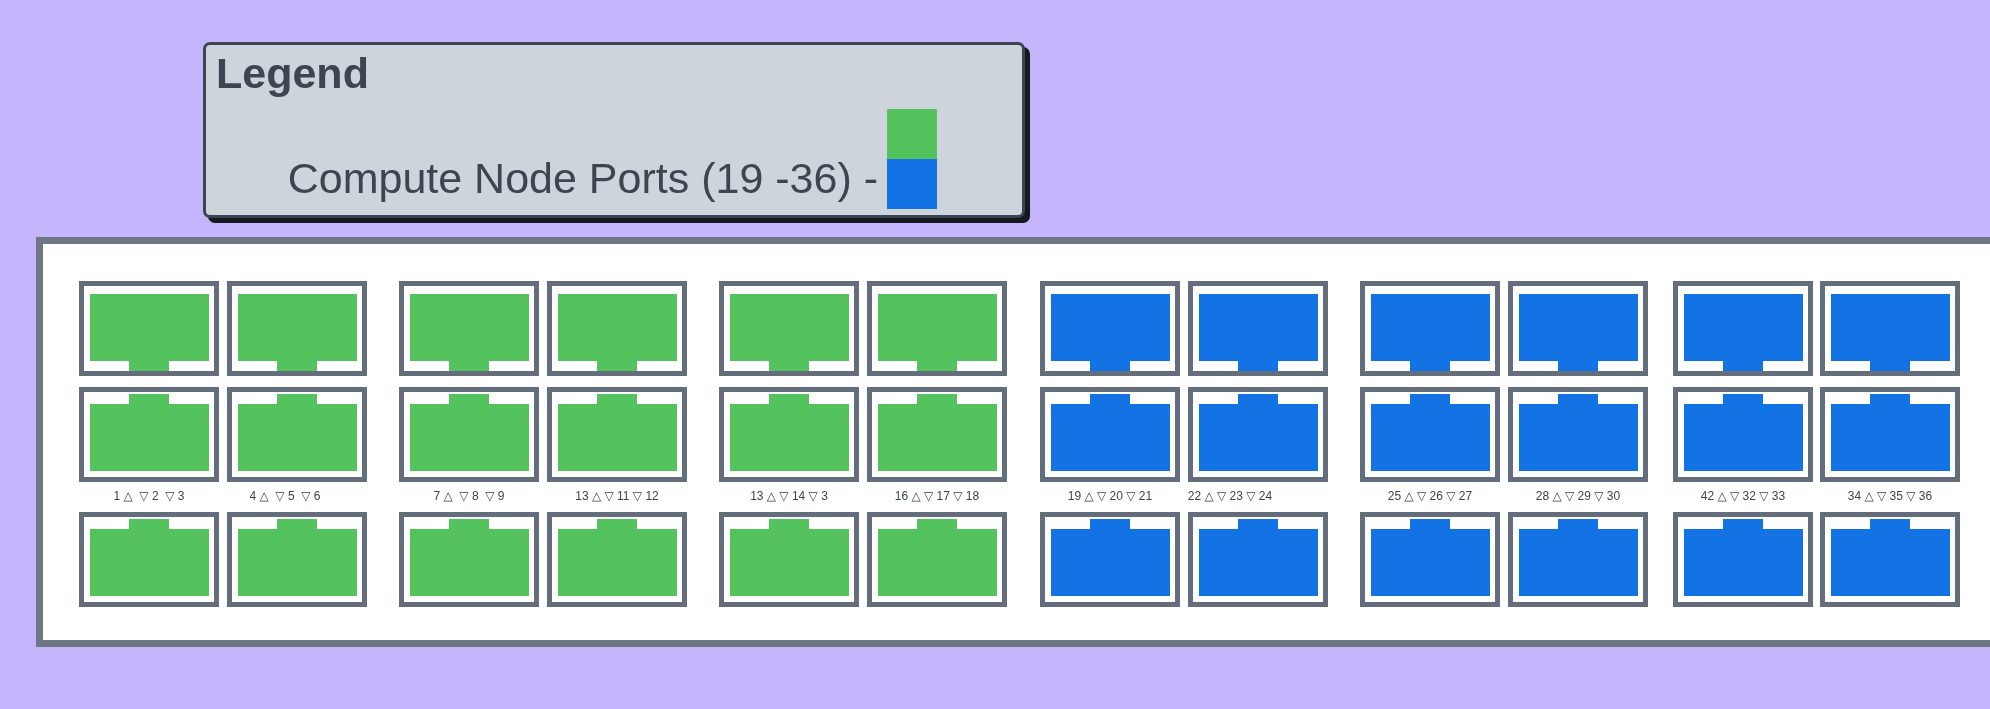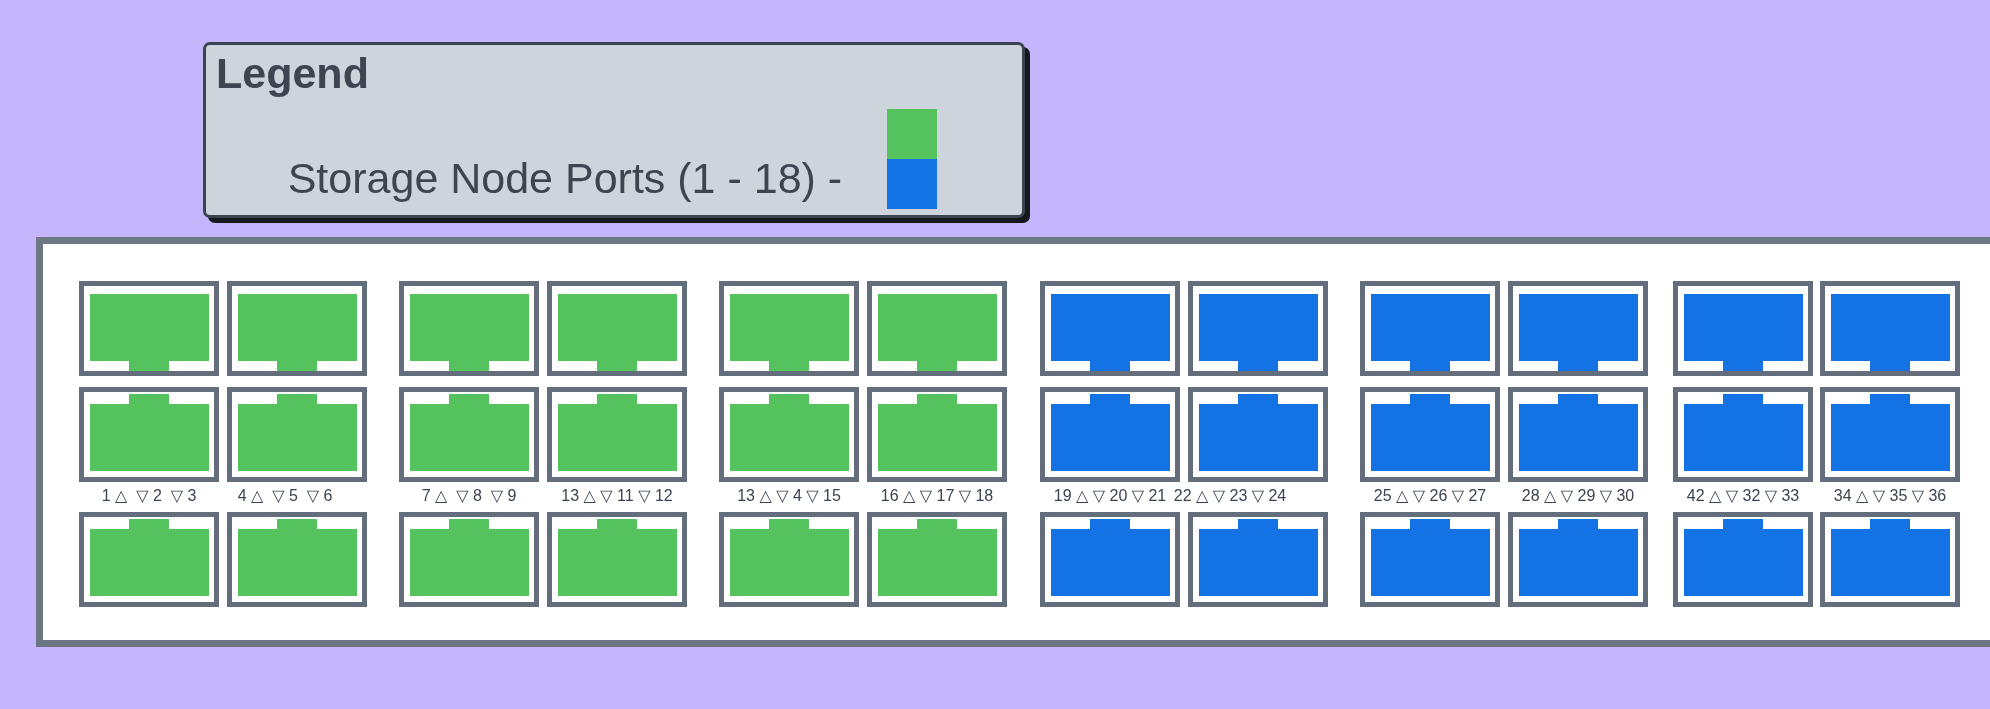--- a/index.html
+++ b/index.html
@@ -76,35 +76,32 @@
     display: block;
     width: 130px;
     height: 85px;
   }
   .port-label {
     position: absolute;
     width: 170px;
     height: 26px;
     line-height: 26px;
     text-align: center;
-    font-size: 16px;
+    font-size: 12px;
     color: #3b4451;
     white-space: pre;
   }
 </style>
 </head>
 <body>
 
 <div id="canvas">
 
   <div class="legend">
     <div class="legend-title">Legend</div>
-    <div class="legend-row">
-      <span>Storage Node Ports (1 - 18) - </span>
-    </div>
     <div class="legend-row">
       <span>Compute Node Ports (19 -36) - </span>
     </div>
     <div class="swatch swatch-storage" style="background-color: rgb(84, 195, 94);"></div>
     <div class="swatch swatch-compute" style="background-color: rgb(20, 115, 228);"></div>
   </div>
 
   <div class="panel"></div>
 
   <div id="ports-layer">
@@ -180,21 +177,21 @@
       <div class="port-box" style="left: 719px; top: 387px;">
         <svg viewBox="0 0 130 85">
           <path d="M6 79 H125 V12 H85 V2 H45 V12 H6 Z" fill="#54c35e"></path>
         </svg>
       </div>
       <div class="port-box" style="left: 719px; top: 512px;">
         <svg viewBox="0 0 130 85">
           <path d="M6 79 H125 V12 H85 V2 H45 V12 H6 Z" fill="#54c35e"></path>
         </svg>
       </div>
-      <div class="port-label" style="left: 704px; top: 483px;">13 △ ▽ 4 ▽ 15</div>
+      <div class="port-label" style="left: 704px; top: 483px;">13 △ ▽ 14 ▽ 3</div>
       <div class="port-box" style="left: 867px; top: 281px;">
         <svg viewBox="0 0 130 85">
           <path d="M6 8 H125 V75 H85 V85 H45 V75 H6 Z" fill="#54c35e"></path>
         </svg>
       </div>
       <div class="port-box" style="left: 867px; top: 387px;">
         <svg viewBox="0 0 130 85">
           <path d="M6 79 H125 V12 H85 V2 H45 V12 H6 Z" fill="#54c35e"></path>
         </svg>
       </div>

